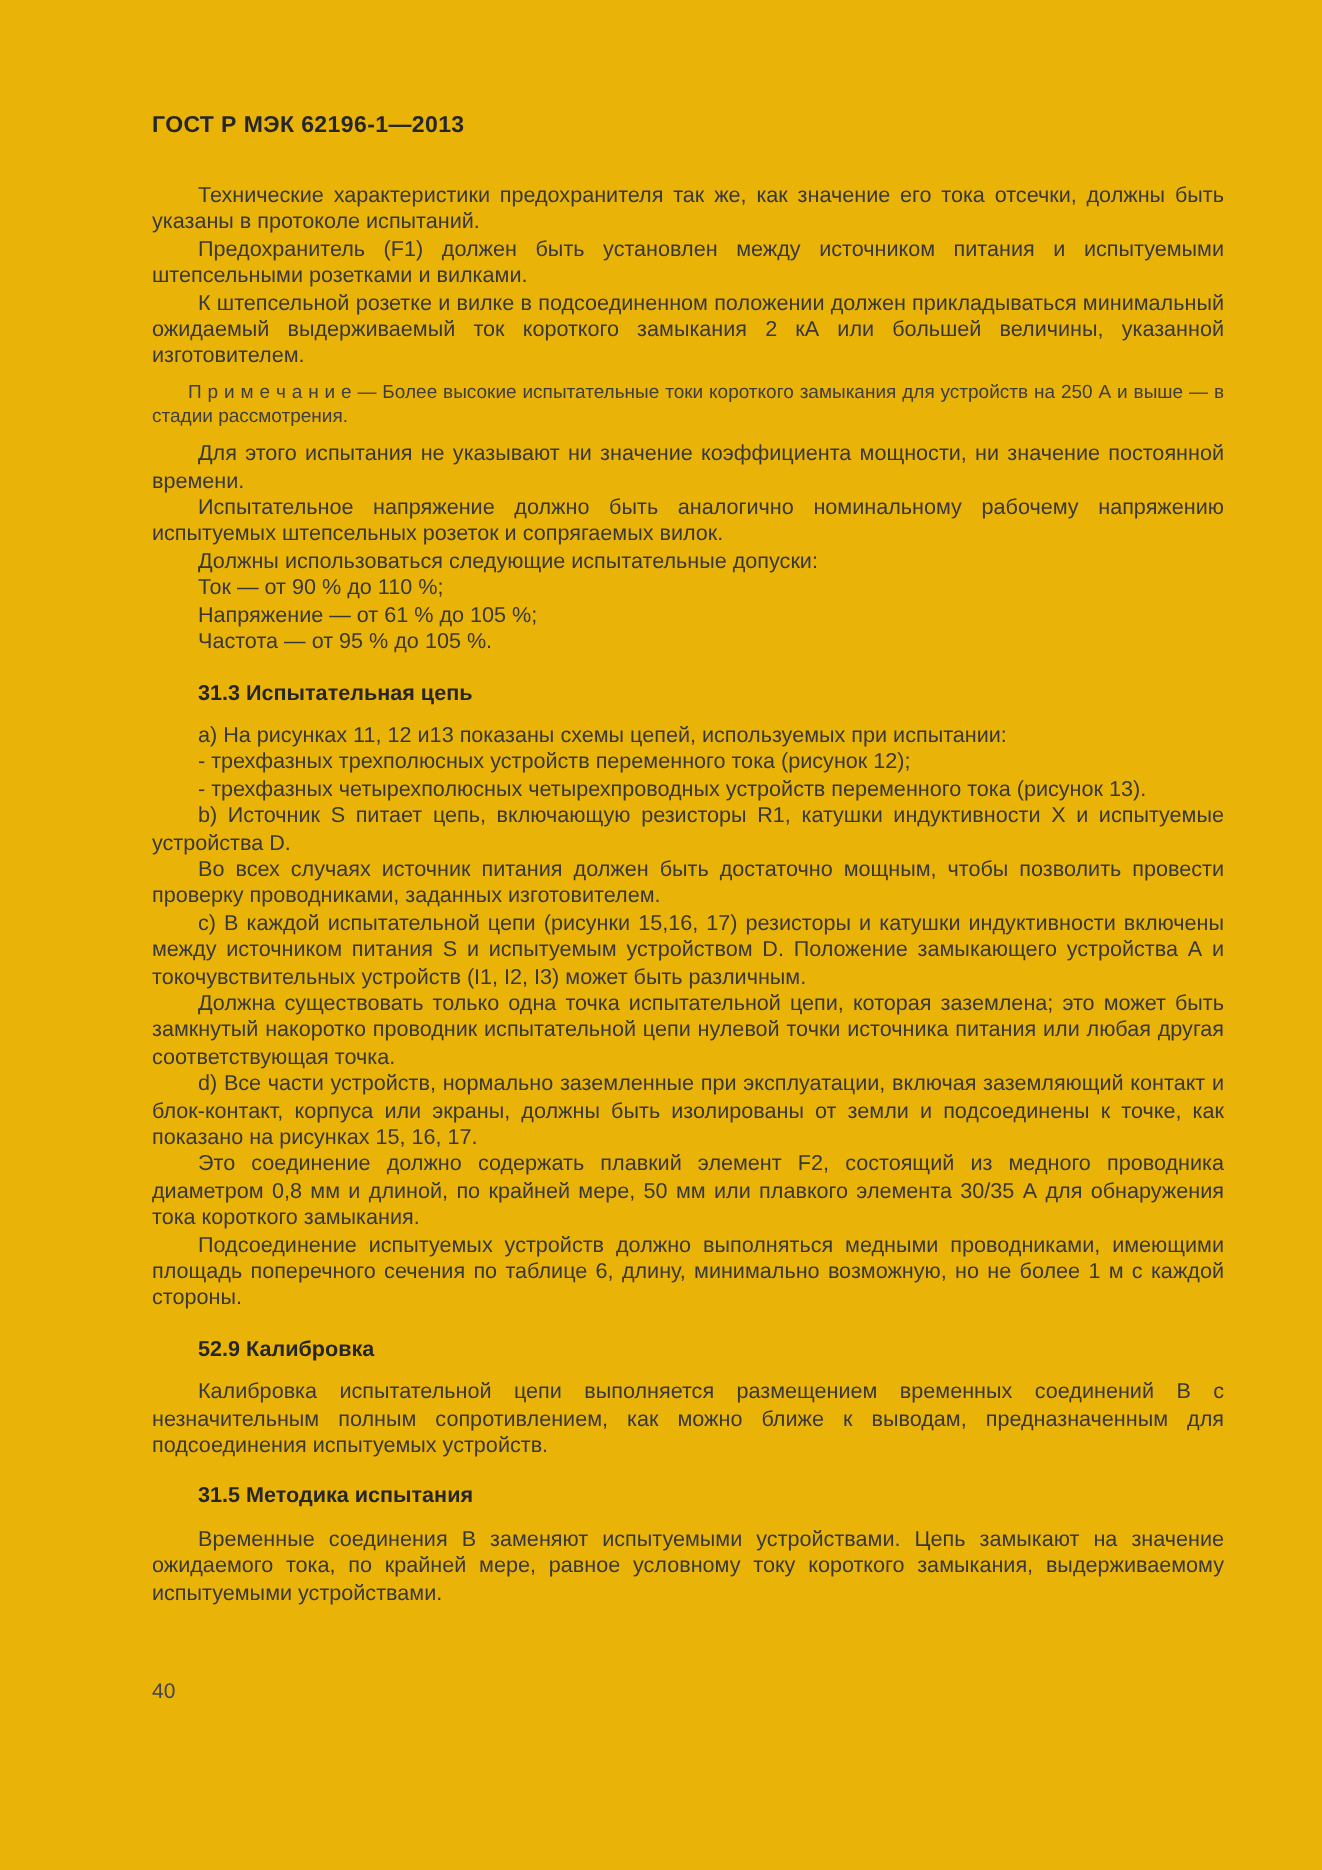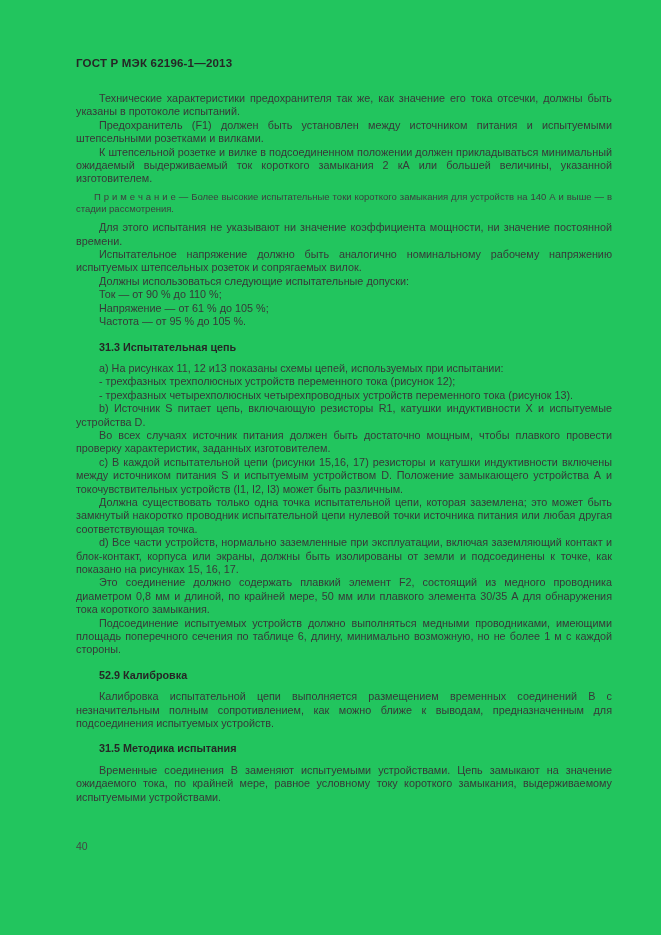--- a/index.html
+++ b/index.html
@@ -4,21 +4,21 @@
 <style>
   html, body {
     margin: 0;
     padding: 0;
     background: #ffffff;
   }
   .page {
     position: relative;
     width: 661px;
     height: 935px;
-    background: #22c55e;
+    background: #eab308;
     font-family: "Liberation Sans", sans-serif;
     color: #383838;
     overflow: hidden;
   }
   .text-area {
     position: absolute;
     left: 76px;
     top: 57px;
     width: 536px;
   }
@@ -68,36 +68,36 @@
 
 <div class="page">
   <div class="text-area">
 
     <div class="doc-header">ГОСТ Р МЭК 62196-1—2013</div>
 
     <p class="para">Технические характеристики предохранителя так же, как значение его тока отсечки, должны быть указаны в протоколе испытаний.</p>
     <p class="para">Предохранитель (F1) должен быть установлен между источником питания и испытуемыми штепсельными розетками и вилками.</p>
     <p class="para">К штепсельной розетке и вилке в подсоединенном положении должен прикладываться минимальный ожидаемый выдерживаемый ток короткого замыкания 2 кА или большей величины, указанной изготовителем.</p>
 
-    <p class="note">П р и м е ч а н и е  — Более высокие испытательные токи короткого замыкания для устройств на 140 А и выше — в стадии рассмотрения.</p>
+    <p class="note">П р и м е ч а н и е  — Более высокие испытательные токи короткого замыкания для устройств на 250 А и выше — в стадии рассмотрения.</p>
 
     <p class="para">Для этого испытания не указывают ни значение коэффициента мощности, ни значение постоянной времени.</p>
     <p class="para">Испытательное напряжение должно быть аналогично номинальному рабочему напряжению испытуемых штепсельных розеток и сопрягаемых вилок.</p>
     <p class="para">Должны использоваться следующие испытательные допуски:</p>
     <p class="para">Ток — от 90 % до 110 %;</p>
     <p class="para">Напряжение — от 61 % до 105 %;</p>
     <p class="para">Частота — от 95 % до 105 %.</p>
 
     <h2 class="heading">31.3 Испытательная цепь</h2>
 
     <p class="para">a) На рисунках 11, 12 и13 показаны схемы цепей, используемых при испытании:</p>
     <p class="para">- трехфазных трехполюсных устройств переменного тока (рисунок 12);</p>
     <p class="para">- трехфазных четырехполюсных четырехпроводных устройств переменного тока (рисунок 13).</p>
     <p class="para">b) Источник S питает цепь, включающую резисторы R1, катушки индуктивности X и испытуемые устройства D.</p>
-    <p class="para">Во всех случаях источник питания должен быть достаточно мощным, чтобы плавкого провести проверку характеристик, заданных изготовителем.</p>
+    <p class="para">Во всех случаях источник питания должен быть достаточно мощным, чтобы позволить провести проверку проводниками, заданных изготовителем.</p>
     <p class="para">c) В каждой испытательной цепи (рисунки 15,16, 17) резисторы и катушки индуктивности включены между источником питания S и испытуемым устройством D. Положение замыкающего устройства А и токочувствительных устройств (I1, I2, I3) может быть различным.</p>
     <p class="para">Должна существовать только одна точка испытательной цепи, которая заземлена; это может быть замкнутый накоротко проводник испытательной цепи нулевой точки источника питания или любая другая соответствующая точка.</p>
     <p class="para">d) Все части устройств, нормально заземленные при эксплуатации, включая заземляющий контакт и блок-контакт, корпуса или экраны, должны быть изолированы от земли и подсоединены к точке, как показано на рисунках 15, 16, 17.</p>
     <p class="para">Это соединение должно содержать плавкий элемент F2, состоящий из медного проводника диаметром 0,8 мм и длиной, по крайней мере, 50 мм или плавкого элемента 30/35 А для обнаружения тока короткого замыкания.</p>
     <p class="para">Подсоединение испытуемых устройств должно выполняться медными проводниками, имеющими площадь поперечного сечения по таблице 6, длину, минимально возможную, но не более 1 м с каждой стороны.</p>
 
     <h2 class="heading">52.9 Калибровка</h2>
 
     <p class="para">Калибровка испытательной цепи выполняется размещением временных соединений В с незначительным полным сопротивлением, как можно ближе к выводам, предназначенным для подсоединения испытуемых устройств.</p>
 

